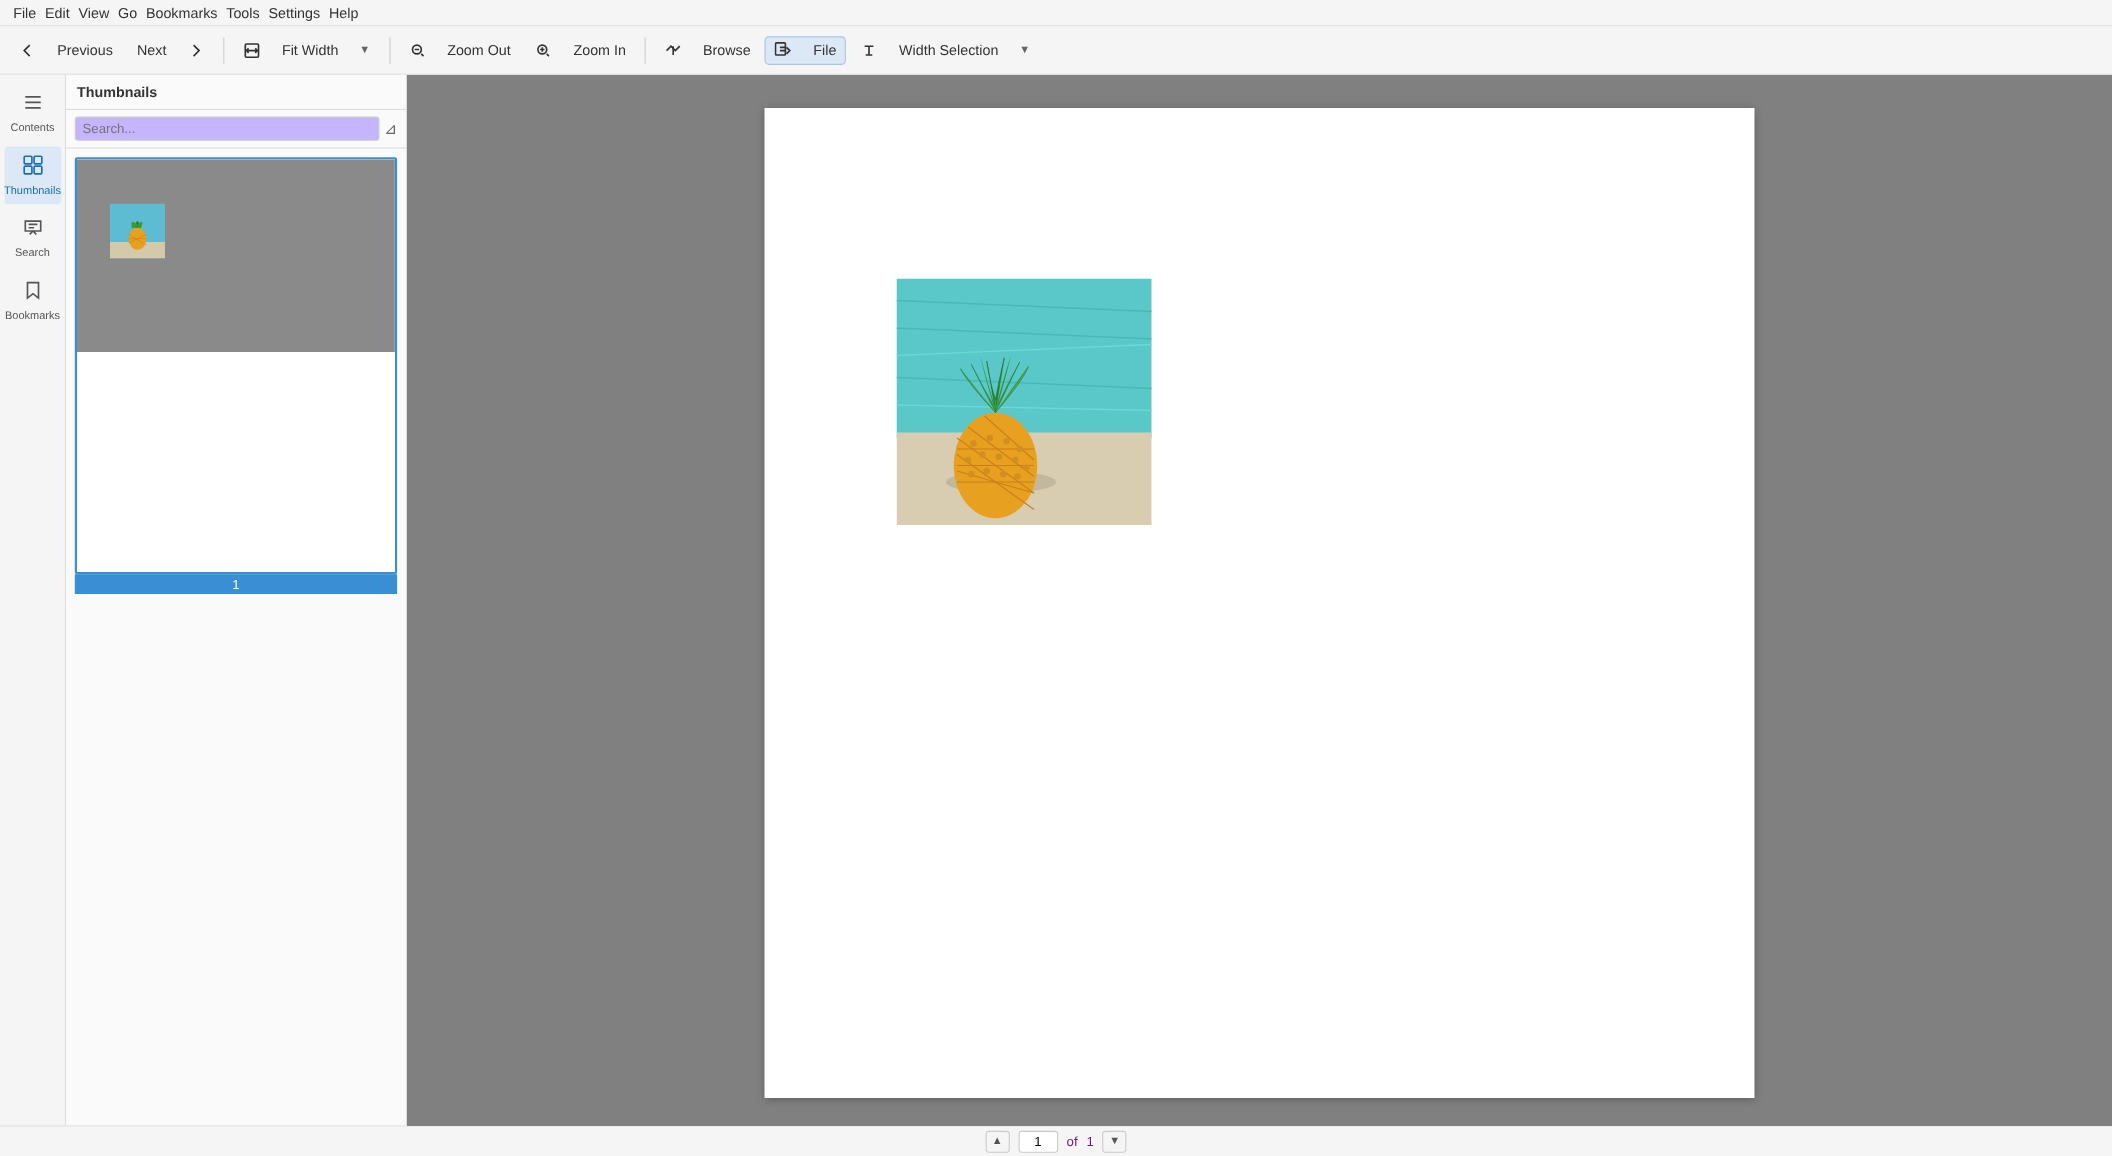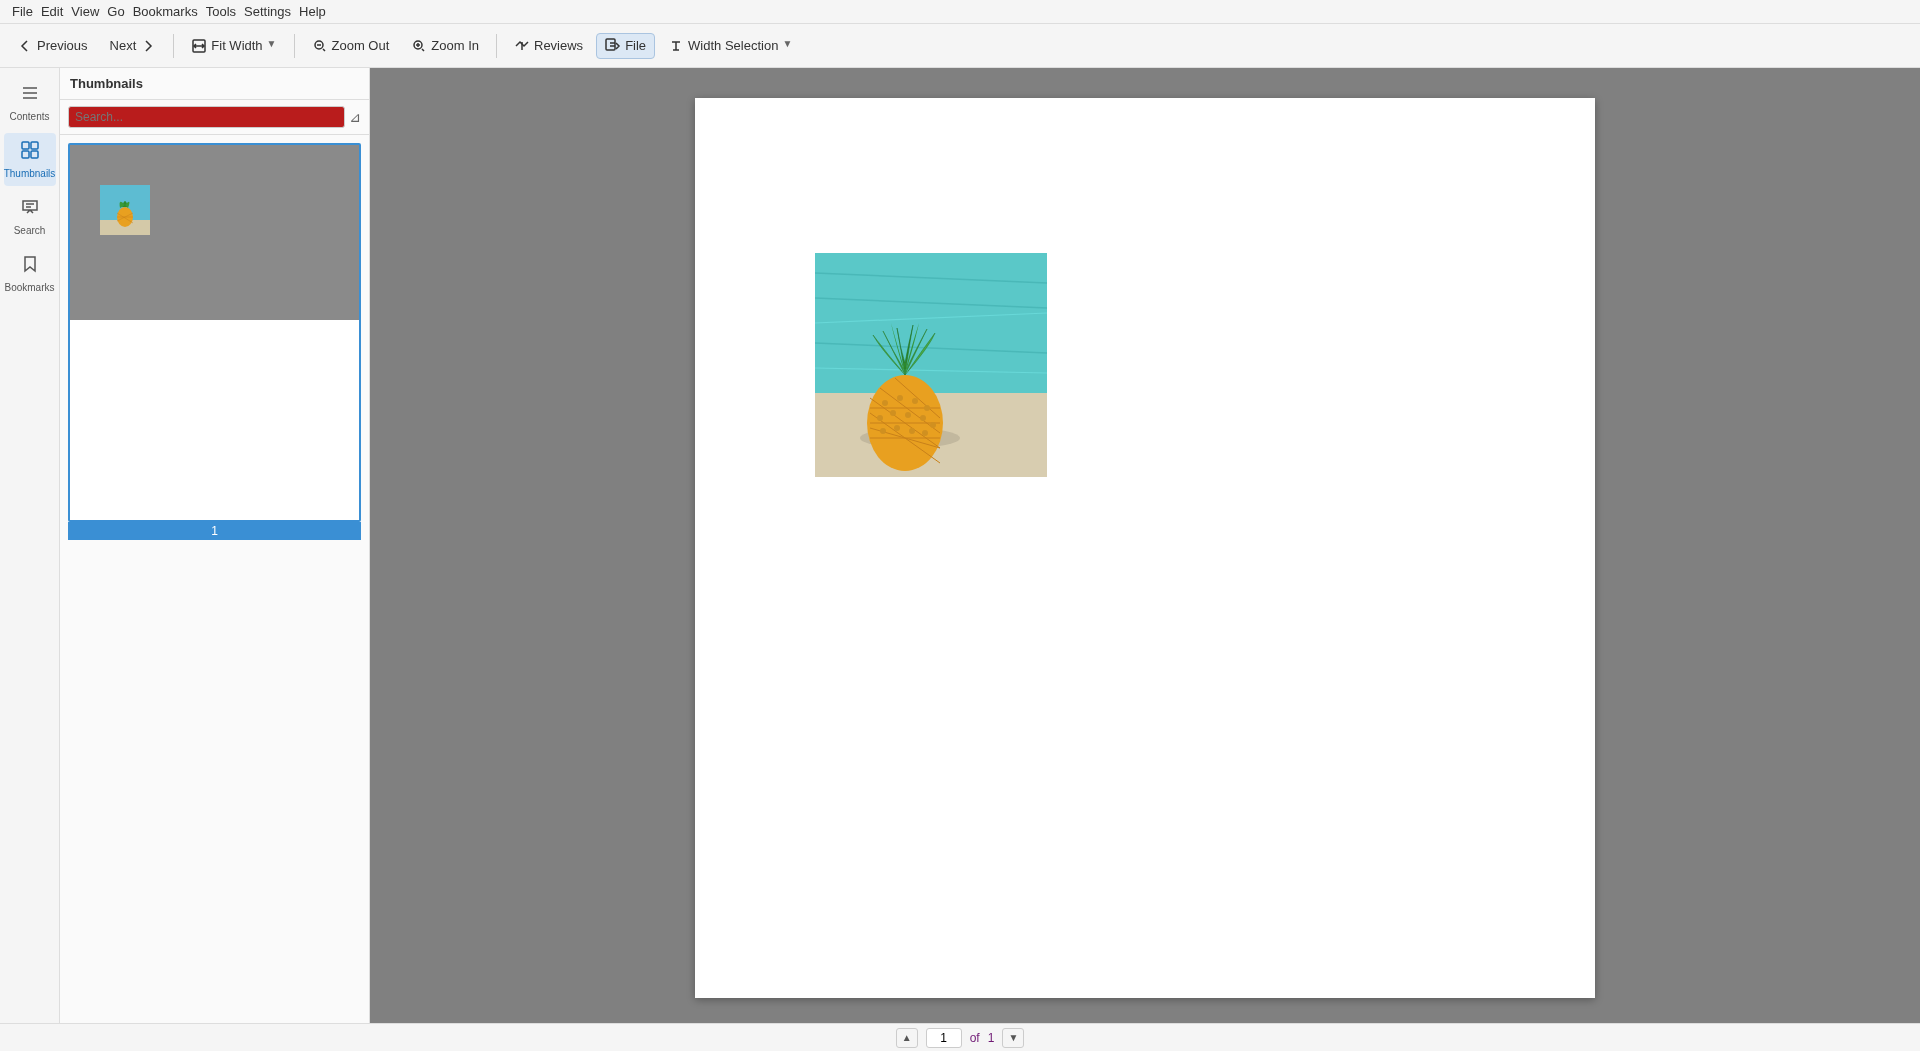--- a/index.html
+++ b/index.html
@@ -26,22 +26,22 @@
       display: flex;
       align-items: center;
       background: #f5f5f5;
       border-bottom: 1px solid #ddd;
       height: 44px;
       padding: 0 8px;
       gap: 4px;
     }
     .toolbar-btn {
       display: flex;
-      align-items: flex-start;
-      gap: 4px;
+      align-items: center;
+      gap: 19px;
       padding: 4px 8px;
       border: 1px solid transparent;
       border-radius: 4px;
       cursor: pointer;
       background: transparent;
       font-size: 13px;
       color: #333;
     }
     .toolbar-btn.active { background: #dce8f5; border-color: #aac4e0; }
     .toolbar-separator {
@@ -109,21 +109,21 @@
       border-bottom: 1px solid #ddd;
       gap: 4px;
     }
     .thumbnails-search input {
       flex: 1;
       border: 1px solid #ccc;
       border-radius: 3px;
       padding: 3px 6px;
       font-size: 12px;
       outline: none;
-      background: #b91c1c;
+      background: #c4b5fd;
     }
     .filter-icon { cursor: pointer; color: #666; font-size: 14px; }
     .thumbnails-list {
       flex: 1;
       overflow-y: auto;
       padding: 8px;
     }
 
     
     .thumbnail-item {
@@ -293,21 +293,21 @@
     <span>Zoom In</span>
   </button>
 
   <div class="toolbar-separator"></div>
 
   <button class="toolbar-btn">
     <svg viewBox="0 0 16 16" fill="none" stroke="currentColor" stroke-width="1.5">
       <path d="M2 8l4-4 4 4 4-4"></path>
       <path d="M8 4v8"></path>
     </svg>
-    <span>Reviews</span>
+    <span>Browse</span>
   </button>
 
   <button class="toolbar-btn active">
     <svg viewBox="0 0 16 16" fill="none" stroke="currentColor" stroke-width="1.5">
       <rect x="1" y="1" width="9" height="11" rx="1"></rect>
       <path d="M5 5h5M5 8h5M11 5l3 3-3 3"></path>
     </svg>
     <span>File</span>
   </button>
 

